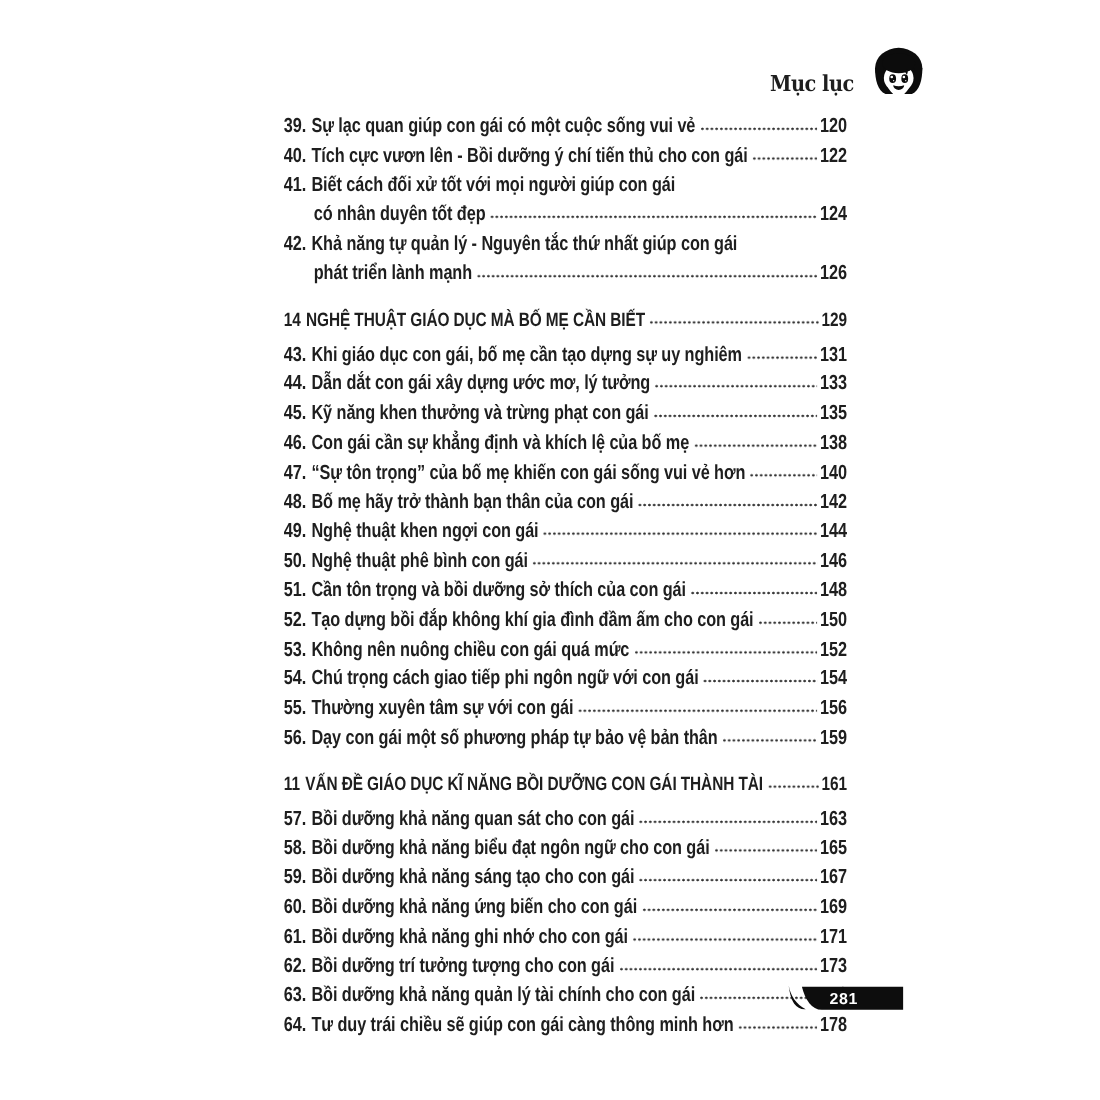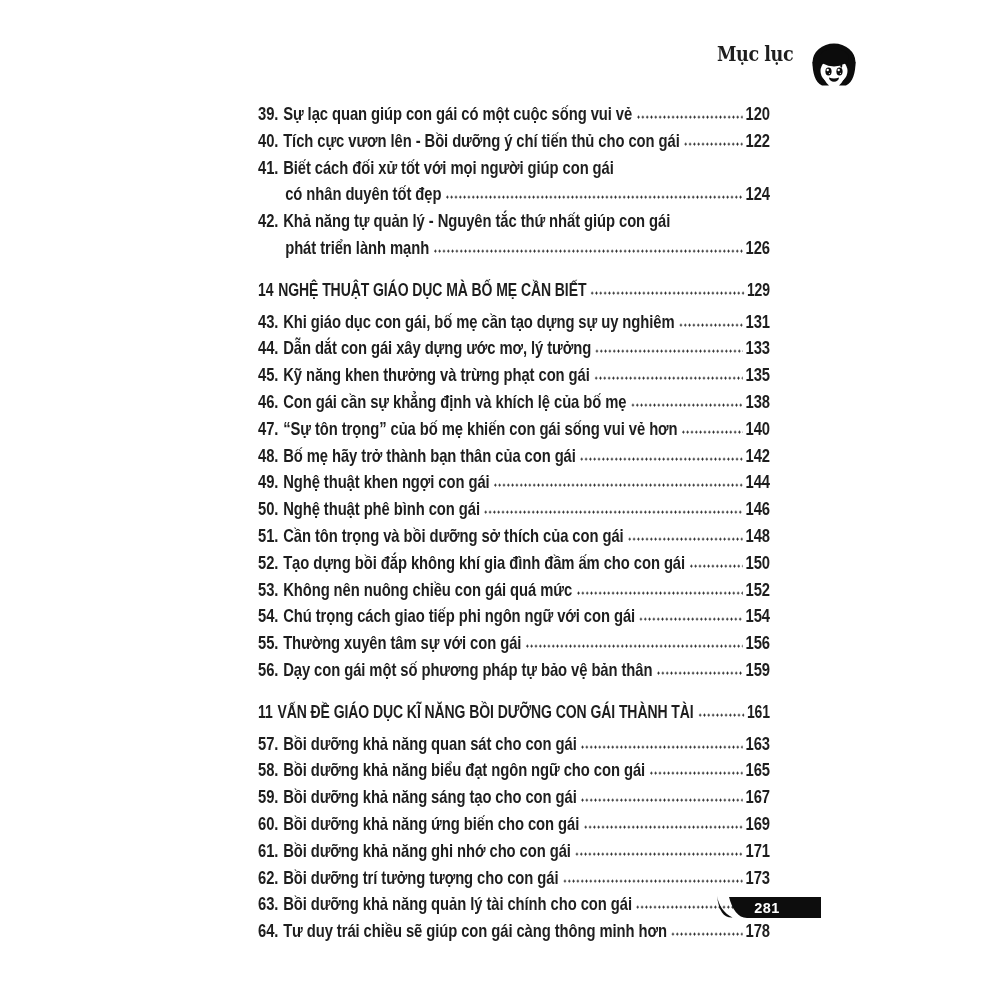--- a/index.html
+++ b/index.html
@@ -16,23 +16,23 @@
     position: relative;
     width: 1000px;
     height: 1000px;
     background: #ffffff;
   }
 
   
   .header {
     position: absolute;
     top: 42px;
-    left: 717px;
+    left: 700px;
     display: flex;
-    align-items: flex-start;
+    align-items: flex-end;
   }
   .header-title {
     font-family: "DejaVu Serif", serif;
     font-weight: bold;
     font-size: 20px;
     letter-spacing: -0.5px;
     transform: scaleX(0.88);
     transform-origin: left center;
     white-space: nowrap;
   }

